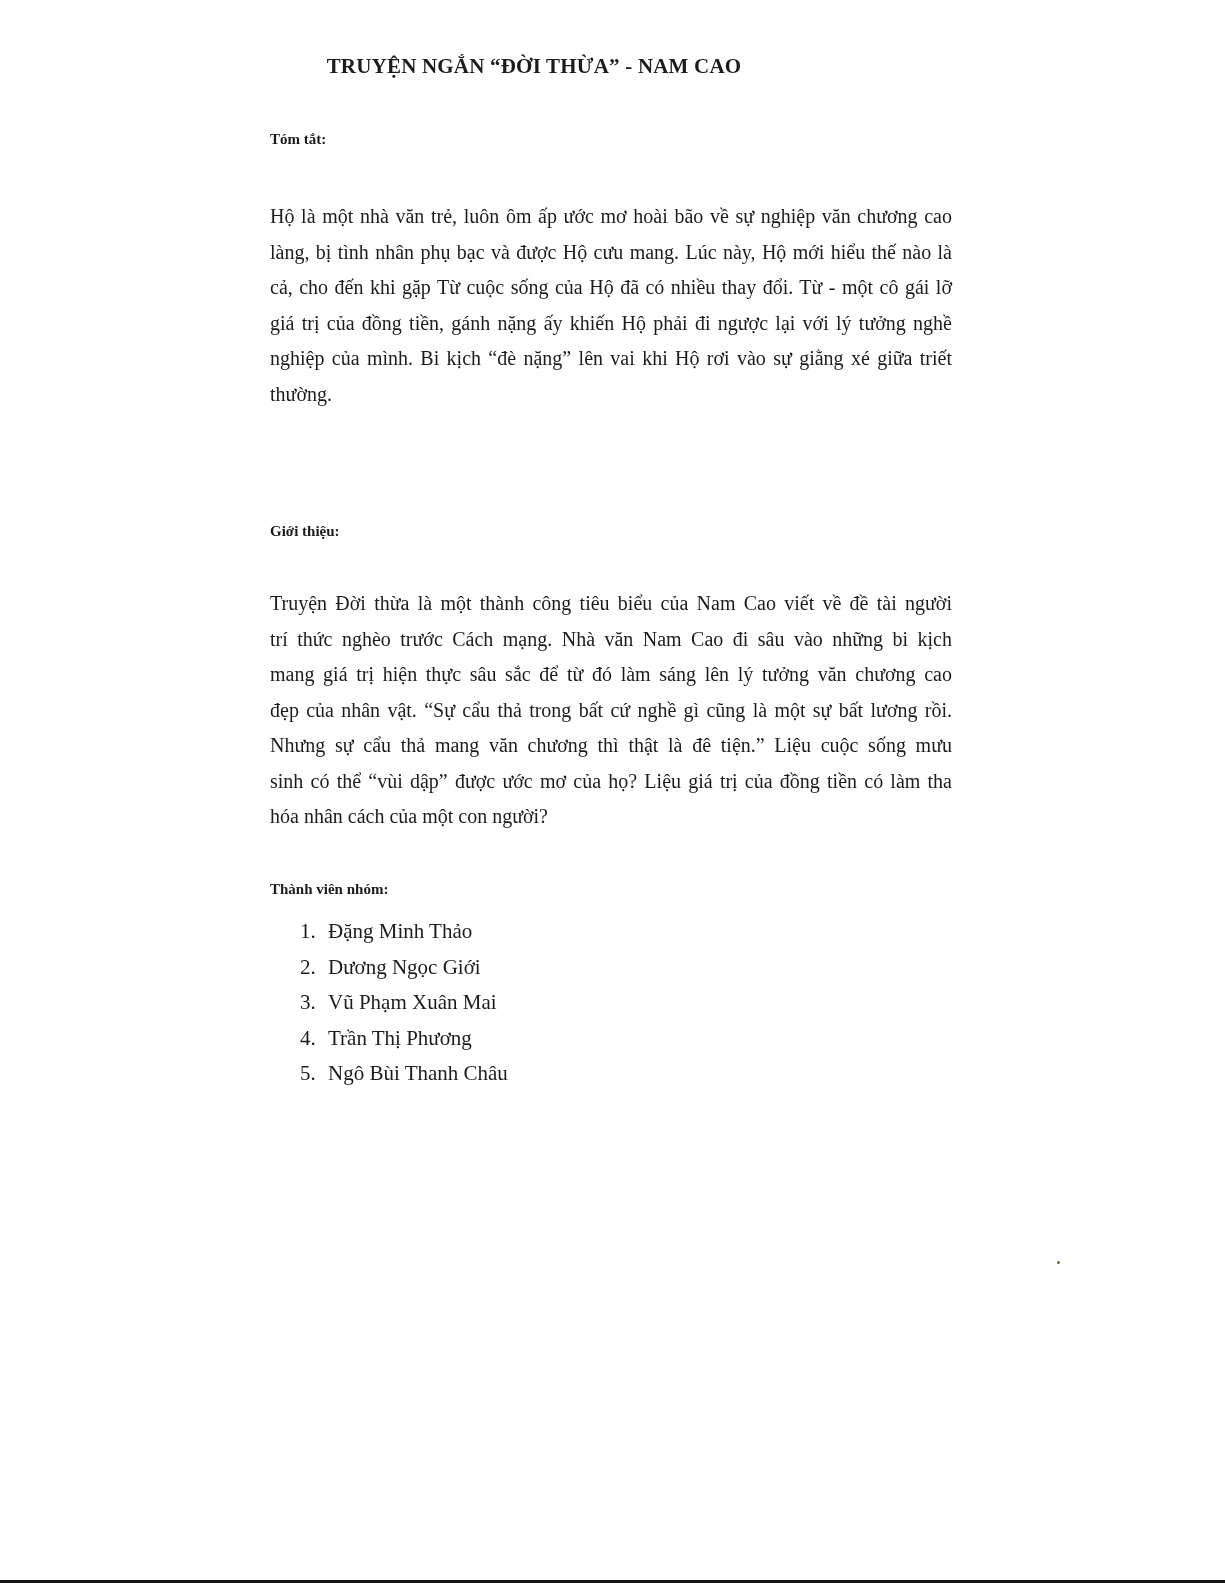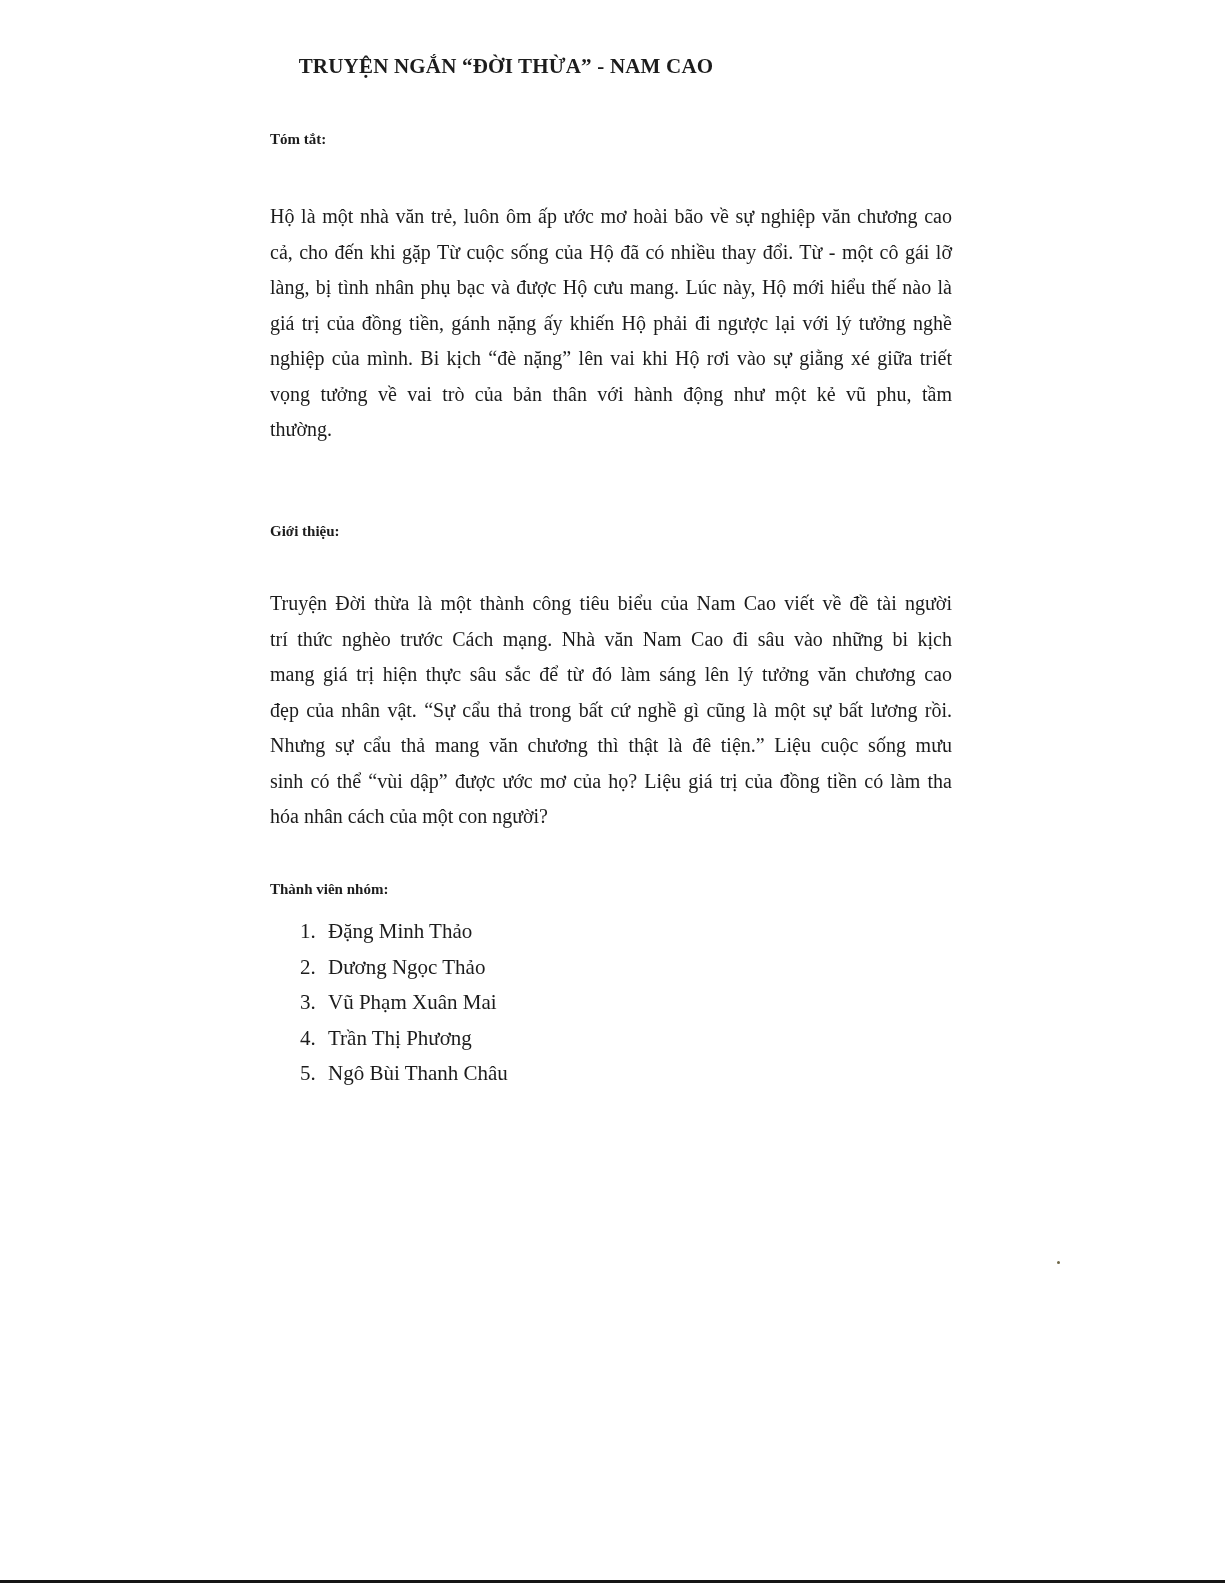--- a/index.html
+++ b/index.html
@@ -15,20 +15,21 @@
   .doc-title {
     position: absolute;
     top: 52px; left: 0;
     width: 1012px;
     margin: 0;
     text-align: center;
     font-weight: bold;
     font-size: 21px;
     line-height: 28px;
     letter-spacing: 0.2px;
+    padding-left: 28px;
   }
   .heading {
     position: absolute;
     left: 270px;
     margin: 0;
     font-weight: bold;
     font-size: 15px;
     line-height: 28px;
   }
   .h-summary { top: 125px; }
@@ -88,30 +89,29 @@
 <div class="page">
 
   <h1 class="doc-title">TRUYỆN NGẮN “ĐỜI THỪA” - NAM CAO</h1>
 
   <h2 class="heading h-summary">Tóm tắt:</h2>
 
   <div class="para para-summary">
 
       <div class="line">Hộ là một nhà văn trẻ, luôn ôm ấp ước mơ hoài bão về sự nghiệp văn chương cao</div>
 
+      <div class="line">làng, bị tình nhân phụ bạc và được Hộ cưu mang. Lúc này, Hộ mới hiểu thế nào là</div>
+
       <div class="line">cả, cho đến khi gặp Từ cuộc sống của Hộ đã có nhiều thay đổi. Từ - một cô gái lỡ</div>
-
-      <div class="line">làng, bị tình nhân phụ bạc và được Hộ cưu mang. Lúc này, Hộ mới hiểu thế nào là</div>
 
       <div class="line">giá trị của đồng tiền, gánh nặng ấy khiến Hộ phải đi ngược lại với lý tưởng nghề</div>
 
       <div class="line">nghiệp của mình. Bi kịch “đè nặng” lên vai khi Hộ rơi vào sự giằng xé giữa triết</div>
 
 
-      <div class="line">vọng tưởng về vai trò của bản thân với hành động như một kẻ vũ phu, tầm</div>
 
       <div class="line">thường.</div>
     </div>
 
   <h2 class="heading h-intro">Giới thiệu:</h2>
 
   <div class="para para-intro">
 
       <div class="line">Truyện Đời thừa là một thành công tiêu biểu của Nam Cao viết về đề tài người</div>
 
@@ -132,21 +132,21 @@
 
   <ol class="members">
 
       <li class="member-row">
         <span class="member-num">1.</span>
         <span class="member-name">Đặng Minh Thảo</span>
       </li>
 
       <li class="member-row">
         <span class="member-num">2.</span>
-        <span class="member-name">Dương Ngọc Thảo</span>
+        <span class="member-name">Dương Ngọc Giới</span>
       </li>
 
       <li class="member-row">
         <span class="member-num">3.</span>
         <span class="member-name">Vũ Phạm Xuân Mai</span>
       </li>
 
       <li class="member-row">
         <span class="member-num">4.</span>
         <span class="member-name">Trần Thị Phương</span>

